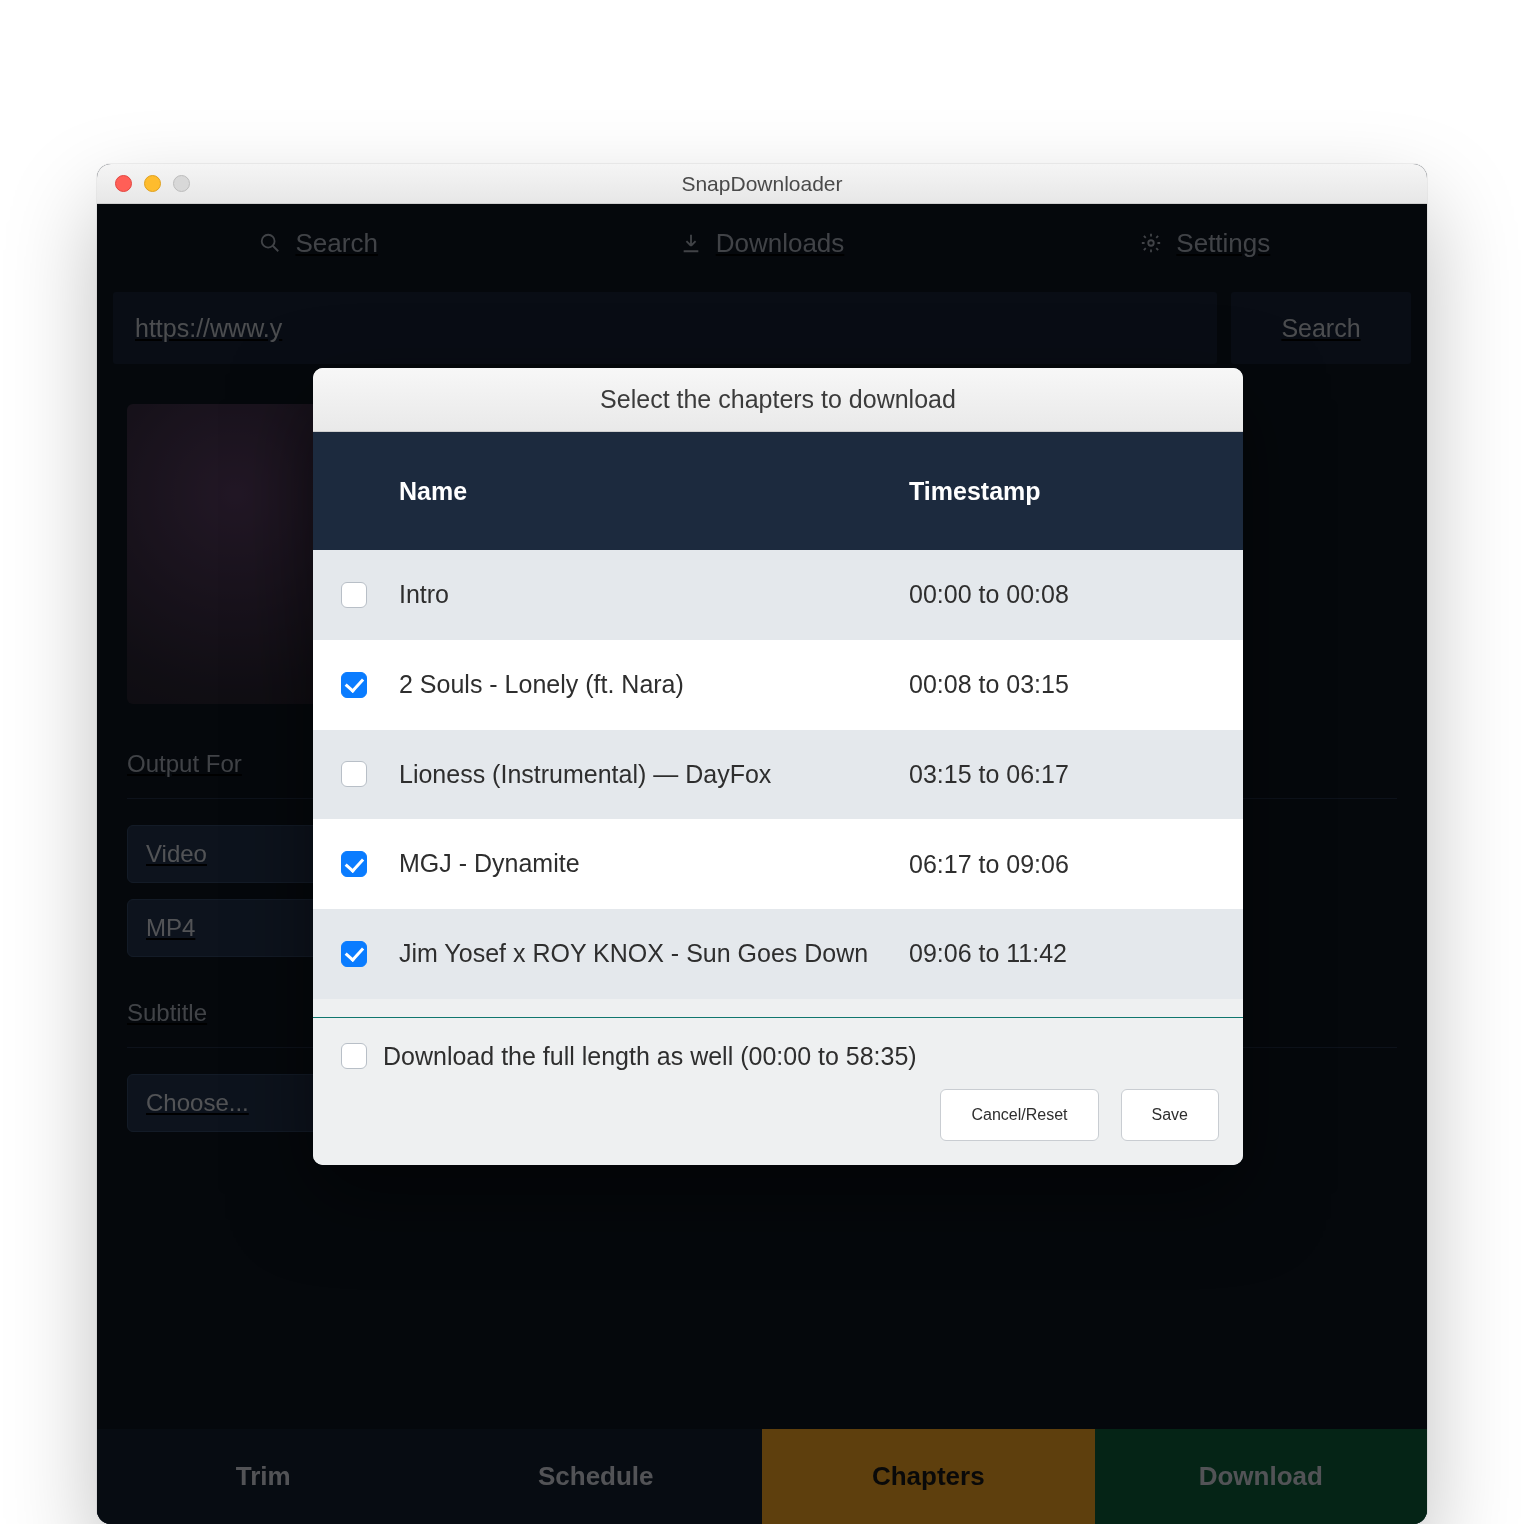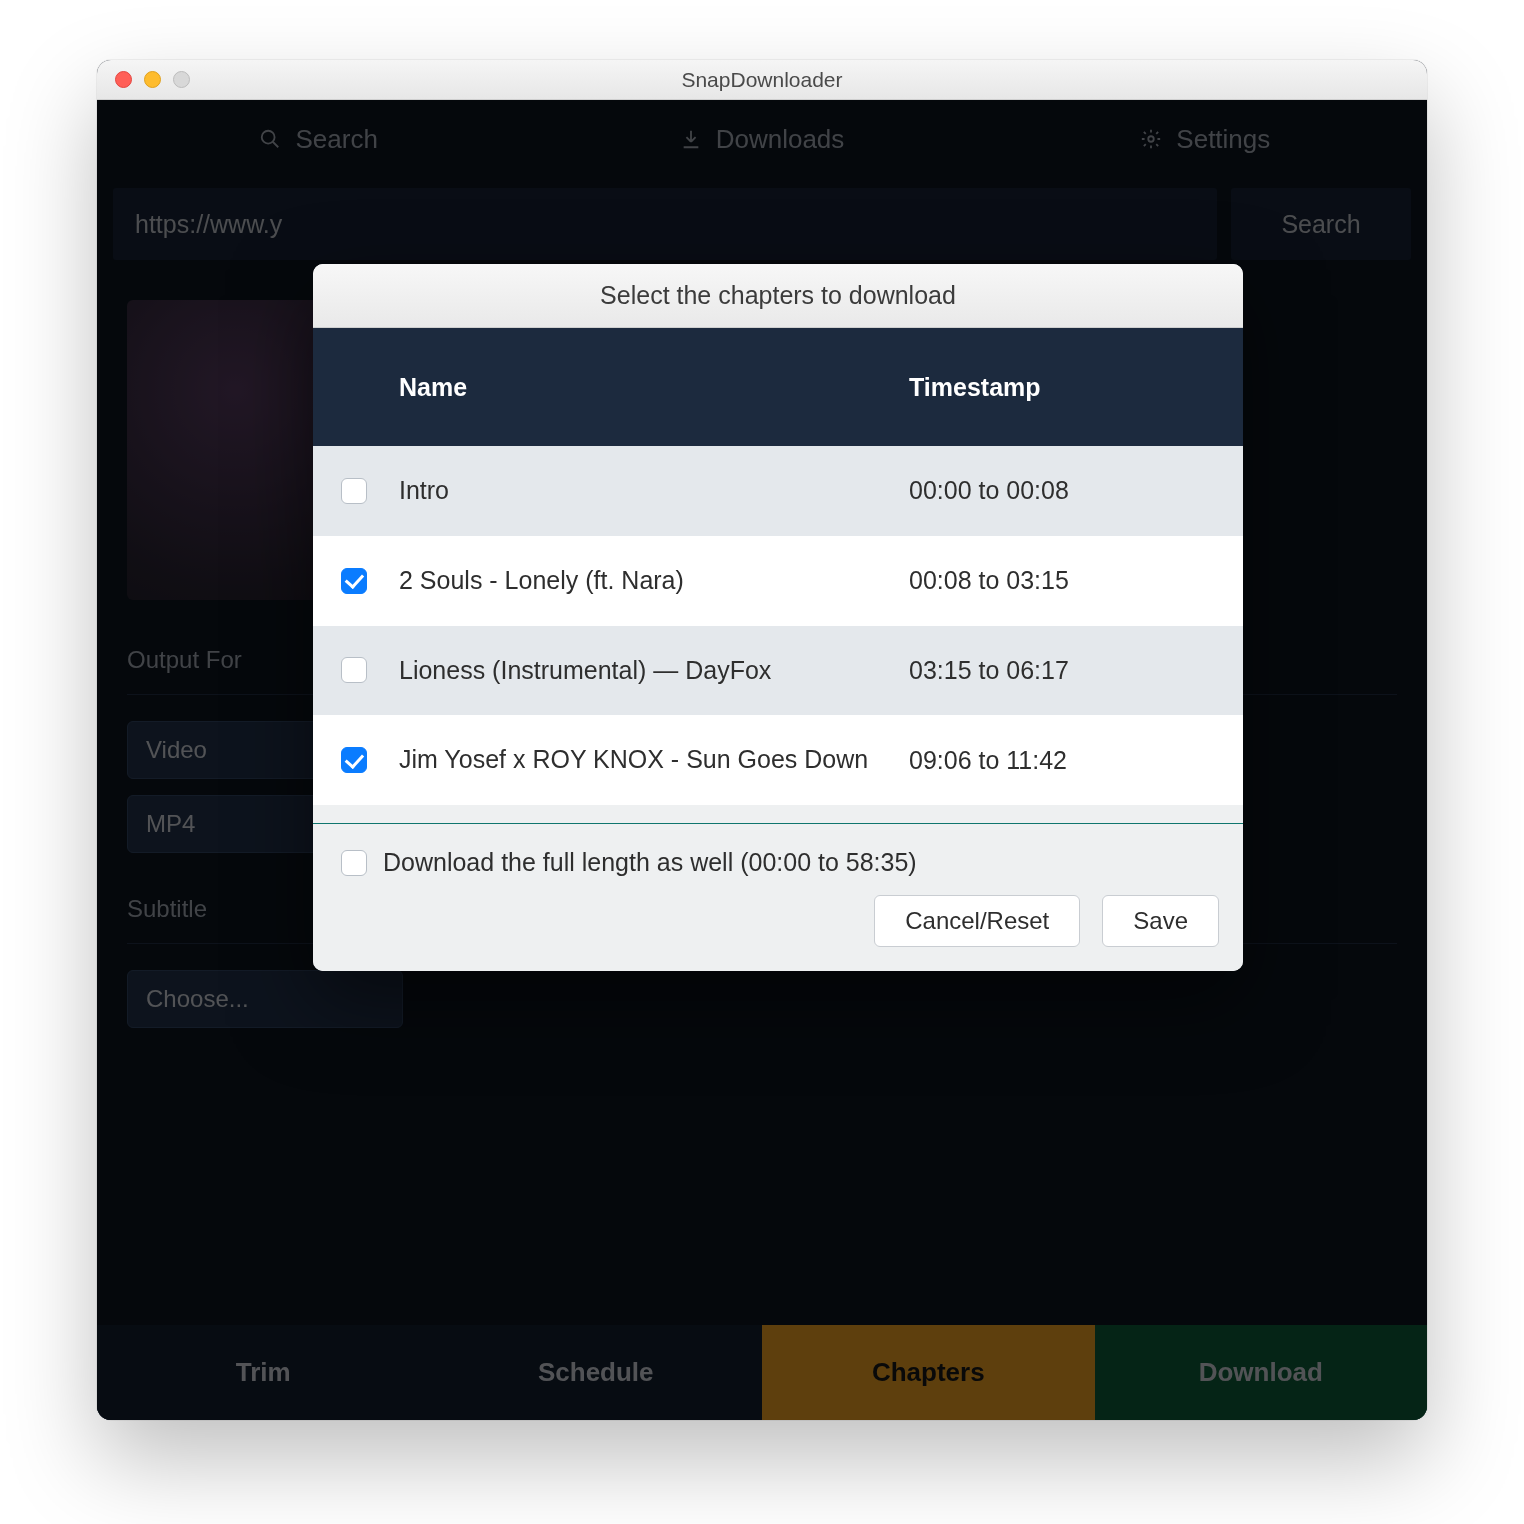--- a/index.html
+++ b/index.html
@@ -1,17 +1,17 @@
 <!DOCTYPE html>
 <html><head>
 <meta charset="utf-8">
 <style>
   * { box-sizing: border-box; margin: 0; padding: 0; }
   html, body { width: 1524px; height: 1524px; background: #ffffff; font-family: -apple-system, "Helvetica Neue", Arial, sans-serif; }
-  .stage { position: relative; width: 1524px; height: 1524px; display: flex; align-items: flex-start; justify-content: center; padding-top: 60px; }
+  .stage { position: relative; width: 1524px; height: 1524px; display: flex; align-items: flex-end; justify-content: center; padding-top: 60px; text-decoration: underline; }
   .window {
     width: 1330px; height: 1360px; border-radius: 14px;
     box-shadow: 0 40px 90px rgba(0,0,0,0.25), 0 0 0 1px rgba(0,0,0,0.05);
     overflow: hidden; display: flex; flex-direction: column; background: #0e1521;
     position: relative;
   }
   .titlebar { height: 40px; background: linear-gradient(#f5f5f5,#e7e7e7); display: flex; align-items: center; position: relative; border-bottom: 1px solid #cfcfcf; }
   .traffic { display: flex; gap: 12px; padding-left: 18px; }
   .dot { width: 17px; height: 17px; border-radius: 50%; }
   .dot.red { background:#ff5f57; border:1px solid #e24640; }
@@ -70,21 +70,21 @@
   .row .name { flex:0 0 510px; padding-right:20px; line-height:1.35; }
   .row .ts { flex:1; }
 
   .checkbox { width:26px; height:26px; border-radius:6px; background:#fff; border:1.5px solid #b8bfc7; display:inline-flex; align-items:center; justify-content:center; cursor:pointer; }
   .checkbox.checked { background:#0a7cff; border-color:#0a7cff; }
   .checkbox.checked::after { content:""; width:8px; height:14px; border:solid #fff; border-width:0 3px 3px 0; transform:rotate(42deg) translate(-1px,-1px); }
 
   .modal-footer { border-top:1px solid #0f766e; background:#eef0f1; padding:18px 24px 24px 24px; margin-top:18px; }
   .fullrow { display:flex; align-items:center; gap:16px; font-size:25px; color:#2e2e2e; padding: 6px 4px 18px 4px; }
   .btnrow { display:flex; gap:22px; justify-content:flex-end; }
-  .btn { height:52px; padding:0 30px; background:#fff; border:1px solid #c9cdd2; border-radius:6px; font-size:24px; color:#2e2e2e; cursor:pointer; display:flex; align-items:center; }
+  .btn { height:52px; padding:0 30px; background:#fff; border:1px solid #c9cdd2; border-radius:6px; font-size:16px; color:#2e2e2e; cursor:pointer; display:flex; align-items:center; }
 
 </style>
 </head>
 <body>
 
 <div class="stage">
   <div class="window">
     <div class="titlebar">
       <div class="traffic">
         <div class="dot red"></div>
@@ -190,20 +190,27 @@
               <span class="cbwrap">
                 <span class="checkbox"></span>
               </span>
               <span class="name">Lioness (Instrumental) — DayFox</span>
               <span class="ts">03:15 to 06:17</span>
             </div>
             <div class="row">
               <span class="cbwrap">
                 <span class="checkbox checked"></span>
               </span>
+              <span class="name">MGJ - Dynamite</span>
+              <span class="ts">06:17 to 09:06</span>
+            </div>
+            <div class="row">
+              <span class="cbwrap">
+                <span class="checkbox checked"></span>
+              </span>
               <span class="name">Jim Yosef x ROY KNOX - Sun Goes Down</span>
               <span class="ts">09:06 to 11:42</span>
             </div>
           </div>
         <div class="modal-footer">
           <div class="fullrow">
             <span id="full-cb" class="checkbox"></span>
             <span>Download the full length as well (00:00 to 58:35)</span>
           </div>
           <div class="btnrow">

